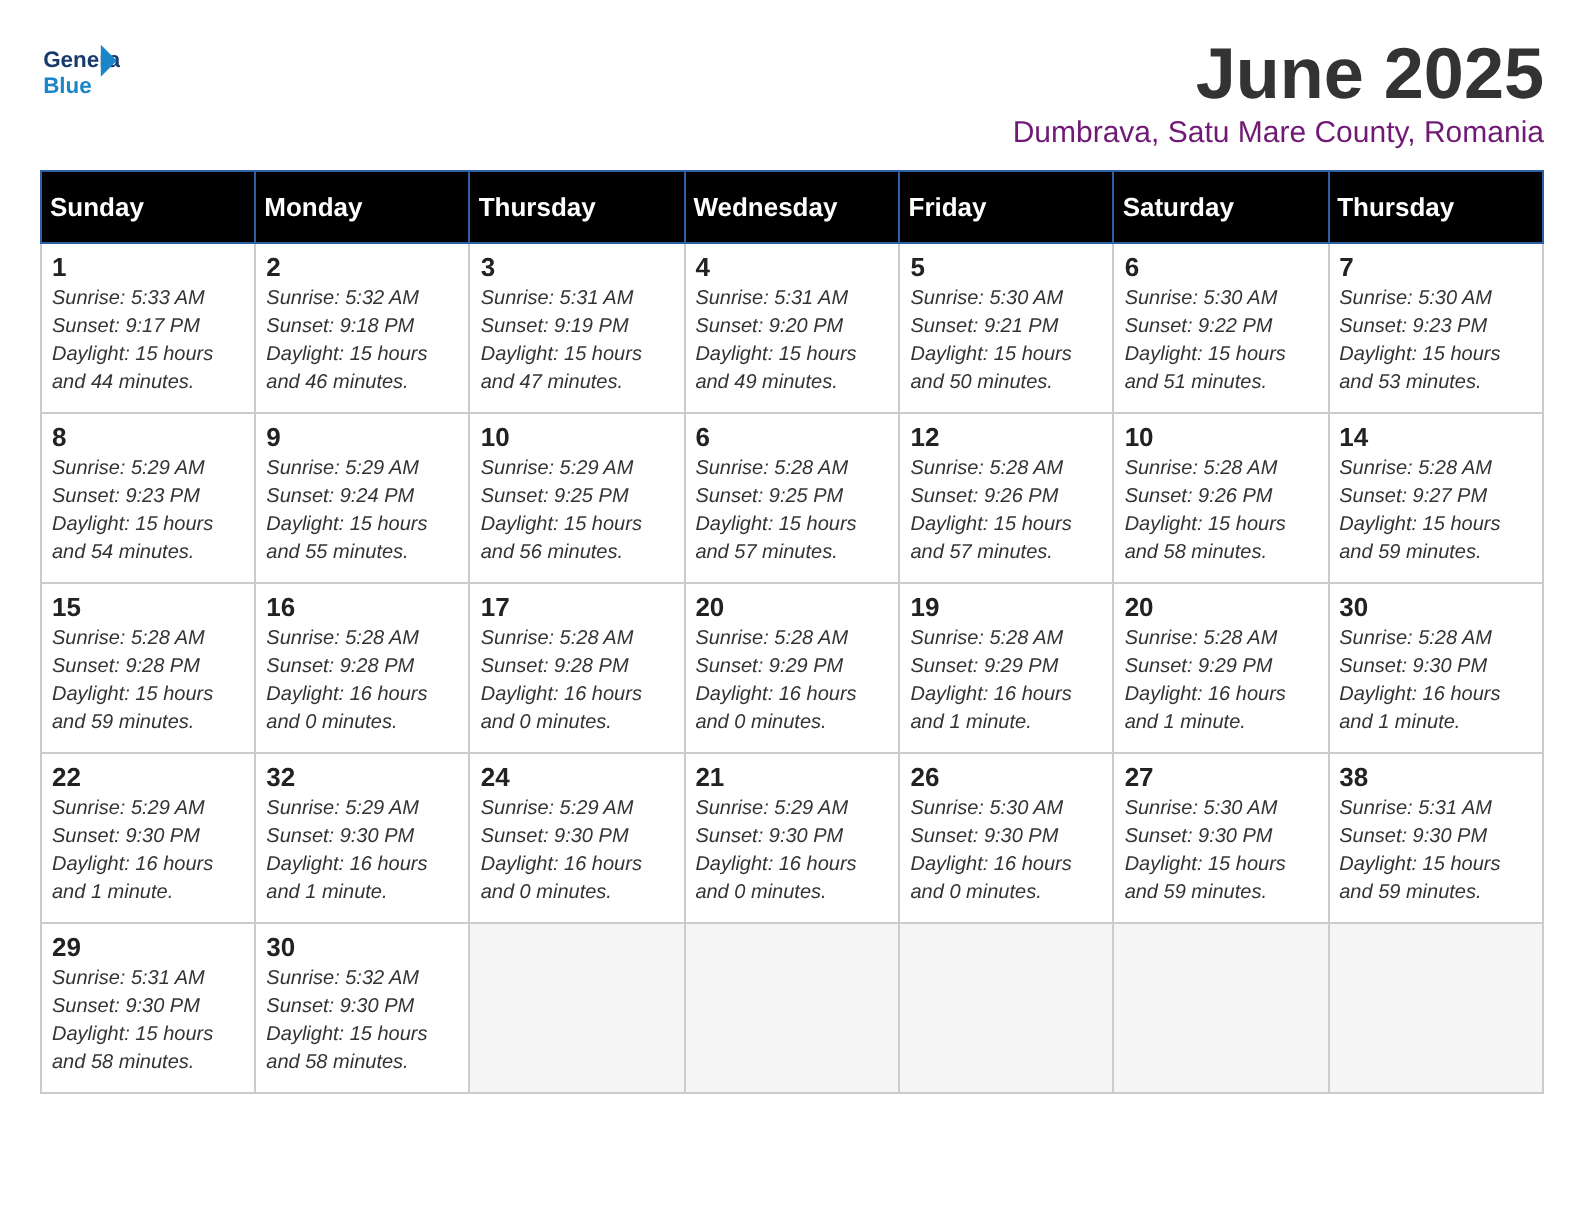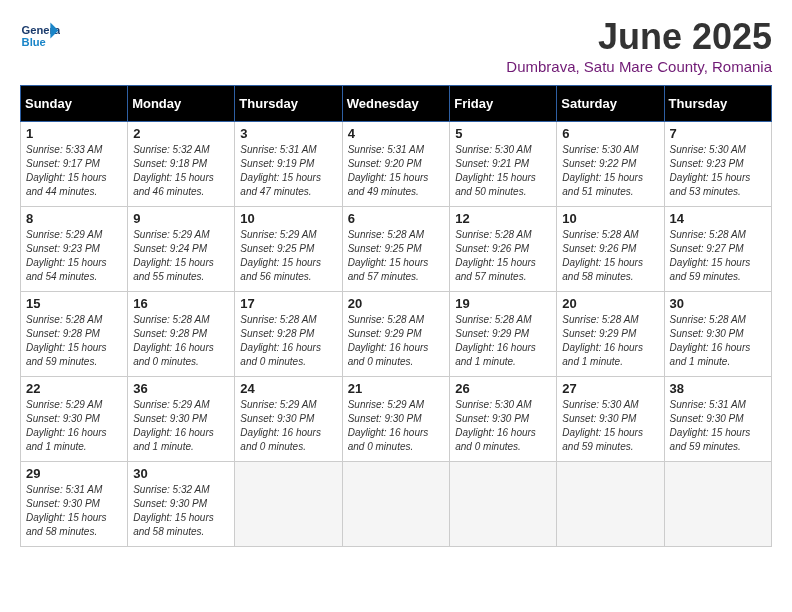--- a/index.html
+++ b/index.html
@@ -266,21 +266,21 @@
       </tr>
       <tr class="week-row">
         <td>
           <span class="day-number">22</span>
           <div class="day-info" style="white-space: pre-line;">Sunrise: 5:29 AM
 Sunset: 9:30 PM
 Daylight: 16 hours
 and 1 minute.</div>
         </td>
         <td>
-          <span class="day-number">36</span>
+          <span class="day-number">32</span>
           <div class="day-info" style="white-space: pre-line;">Sunrise: 5:29 AM
 Sunset: 9:30 PM
 Daylight: 16 hours
 and 1 minute.</div>
         </td>
         <td>
           <span class="day-number">24</span>
           <div class="day-info" style="white-space: pre-line;">Sunrise: 5:29 AM
 Sunset: 9:30 PM
 Daylight: 16 hours

